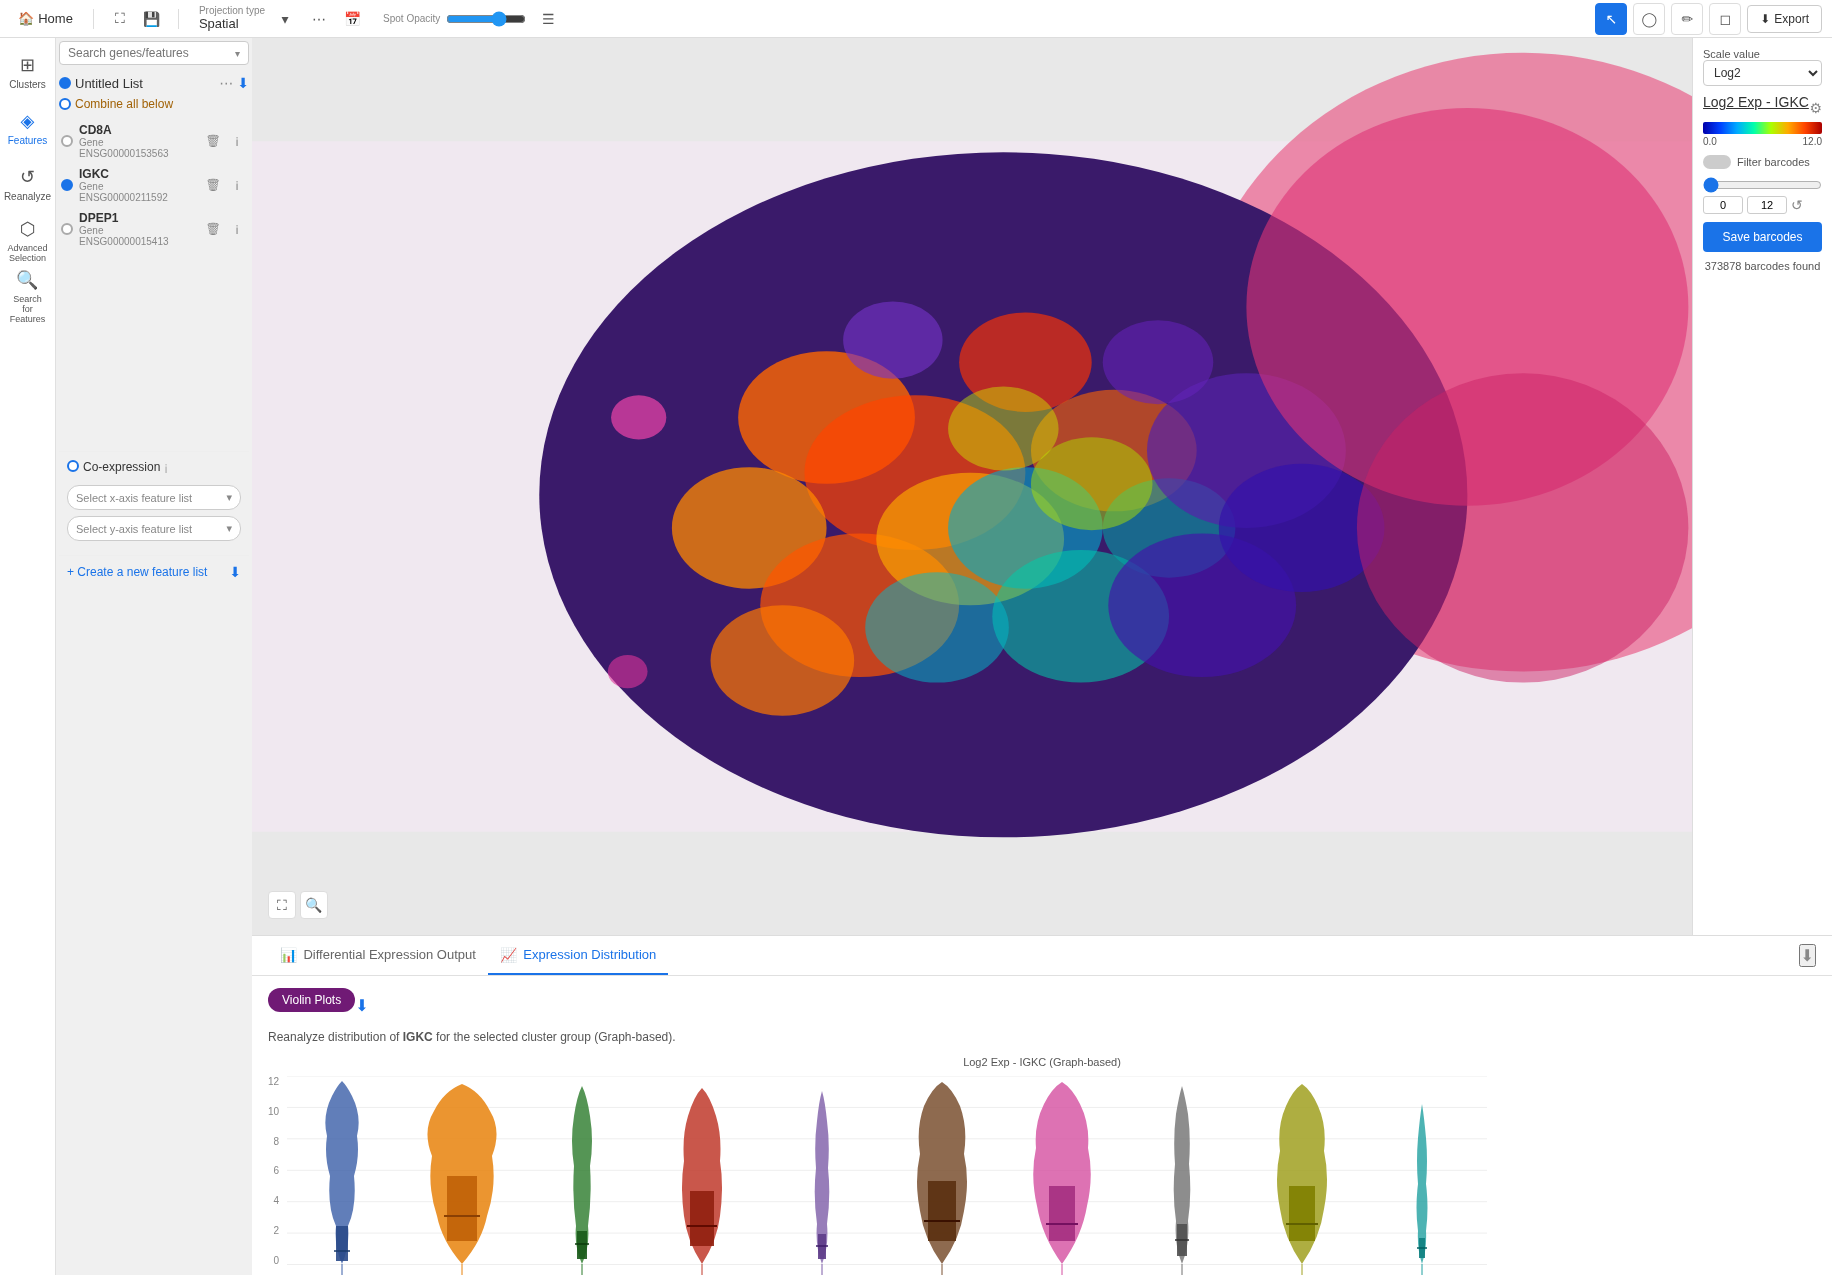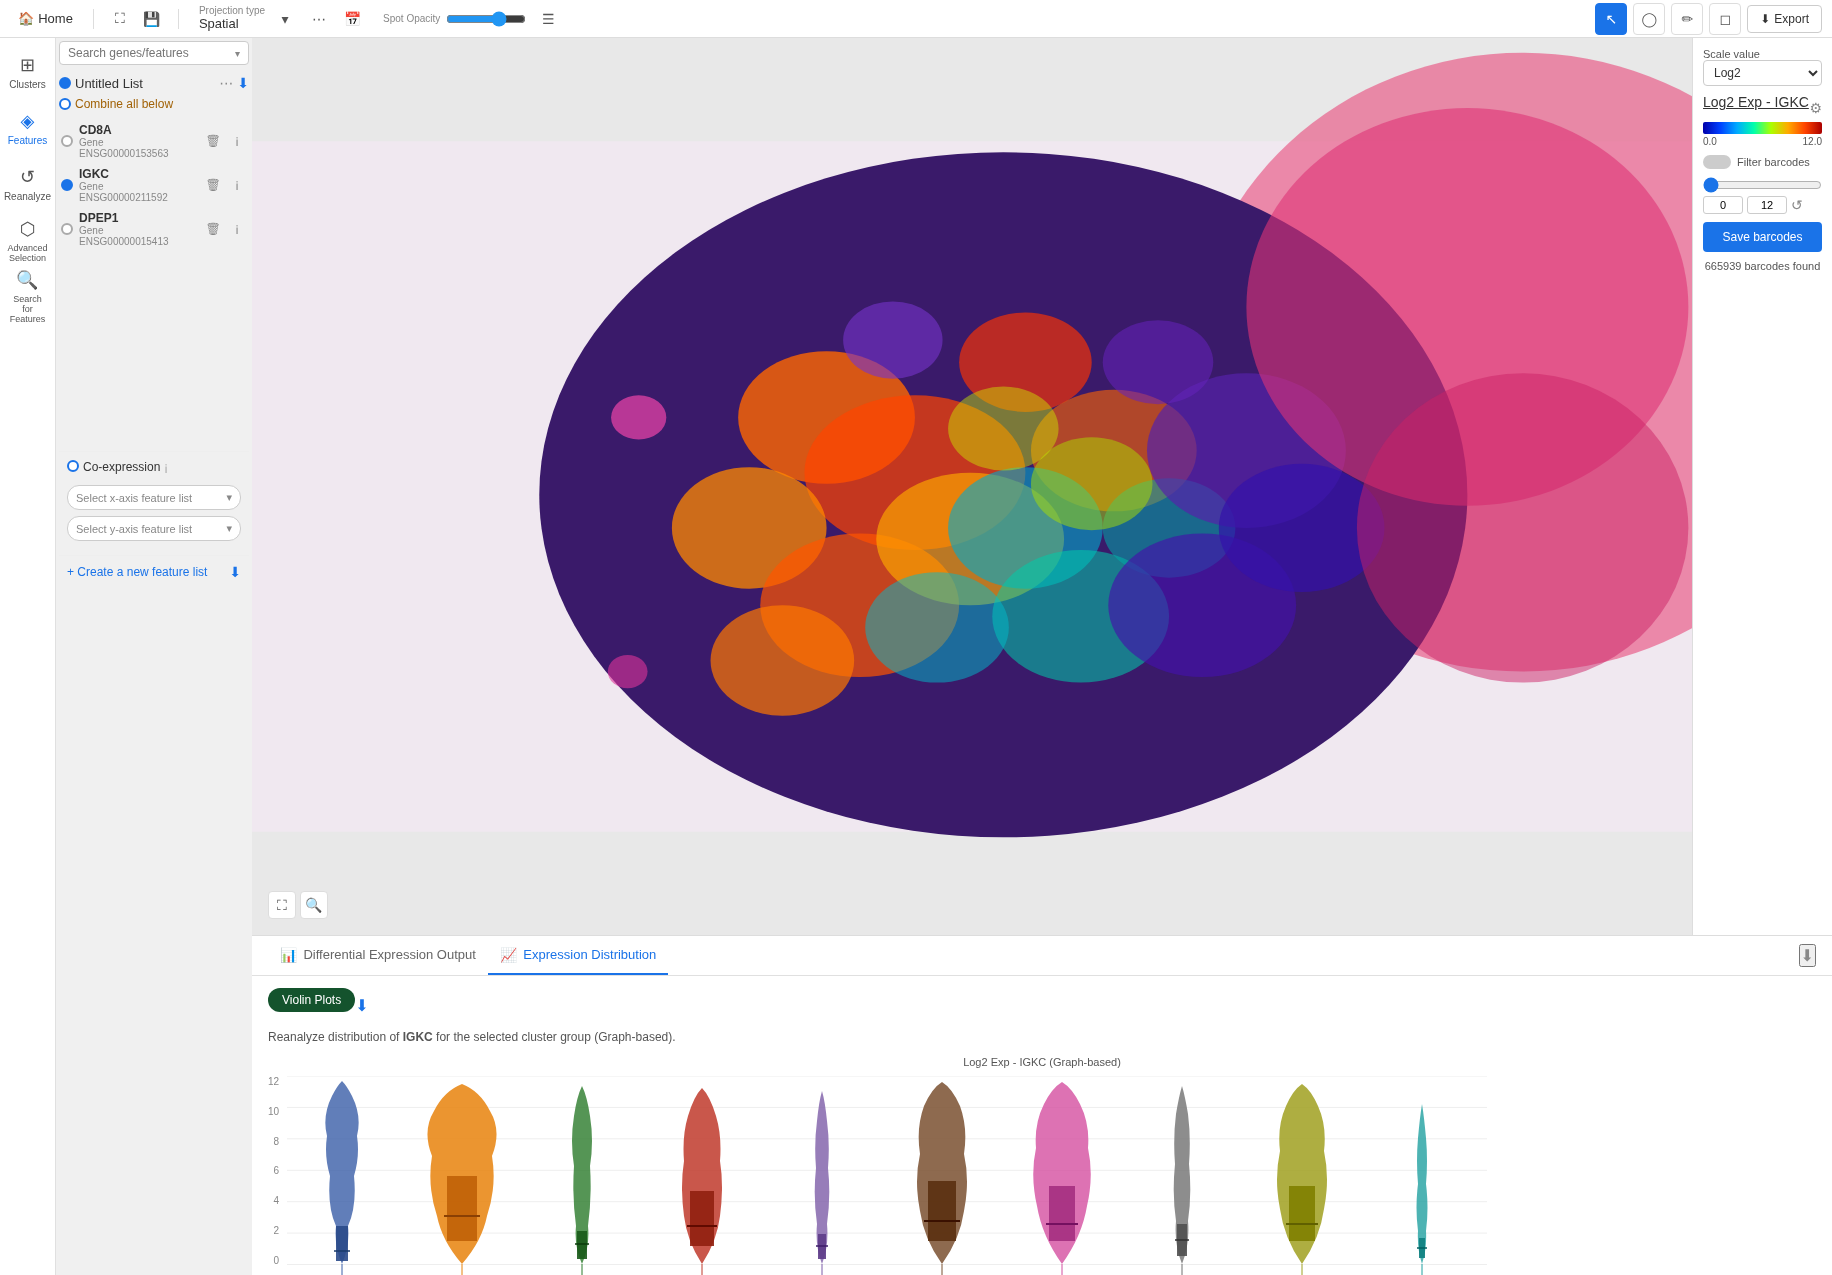--- a/index.html
+++ b/index.html
@@ -97,21 +97,21 @@
     .barcodes-found { font-size: 11px; color: #555; text-align: center; }
 
     
     .bottom-tabs { display: flex; align-items: center; padding: 0 16px; border-bottom: 1px solid #e0e0e0; height: 40px; }
     .bottom-tab { display: flex; align-items: center; gap: 6px; padding: 0 12px; height: 100%; cursor: pointer; border-bottom: 2px solid transparent; font-size: 13px; color: #666; }
     .bottom-tab.active { border-bottom-color: #1a73e8; color: #1a73e8; font-weight: 500; }
     .bottom-tab-icon { font-size: 14px; }
     .collapse-btn { margin-left: auto; cursor: pointer; color: #888; font-size: 16px; }
 
     .bottom-content { padding: 12px 16px; }
-    .violin-btn { background: #14532d; color: #fff; border: none; border-radius: 14px; padding: 5px 14px; font-size: 12px; font-weight: 500; cursor: pointer; margin-bottom: 10px; }
+    .violin-btn { background: #701a75; color: #fff; border: none; border-radius: 14px; padding: 5px 14px; font-size: 12px; font-weight: 500; cursor: pointer; margin-bottom: 10px; }
     .expression-desc { font-size: 12px; color: #555; margin-bottom: 12px; }
     .expression-desc strong { font-weight: 600; }
     .chart-download { float: right; color: #1a73e8; cursor: pointer; font-size: 16px; }
 
     
     .chart-container { position: relative; }
     .chart-title { text-align: center; font-size: 11px; color: #555; margin-bottom: 8px; }
 
     
     .tissue-canvas-wrap { width: 100%; height: 100%; position: relative; overflow: hidden; }
@@ -366,21 +366,21 @@
           <div class="filter-slider-section">
             <input type="range" class="filter-slider" min="0" max="12" value="0" style="">
             <div class="filter-inputs">
               <input type="text" class="filter-input" value="0" style="">
               <input type="text" class="filter-input" value="12" style="">
               <button class="filter-reset">↺</button>
             </div>
           </div>
 
           <button class="save-barcodes-btn">Save barcodes</button>
-          <div class="barcodes-found">665939 barcodes found</div>
+          <div class="barcodes-found">373878 barcodes found</div>
         </div>
       </div>
 
       <div class="bottom-panel">
         <div class="bottom-tabs">
           <div class="bottom-tab">
             <span class="bottom-tab-icon">📊</span>
             <span>Differential Expression Output</span>
           </div>
           <div class="bottom-tab active">

